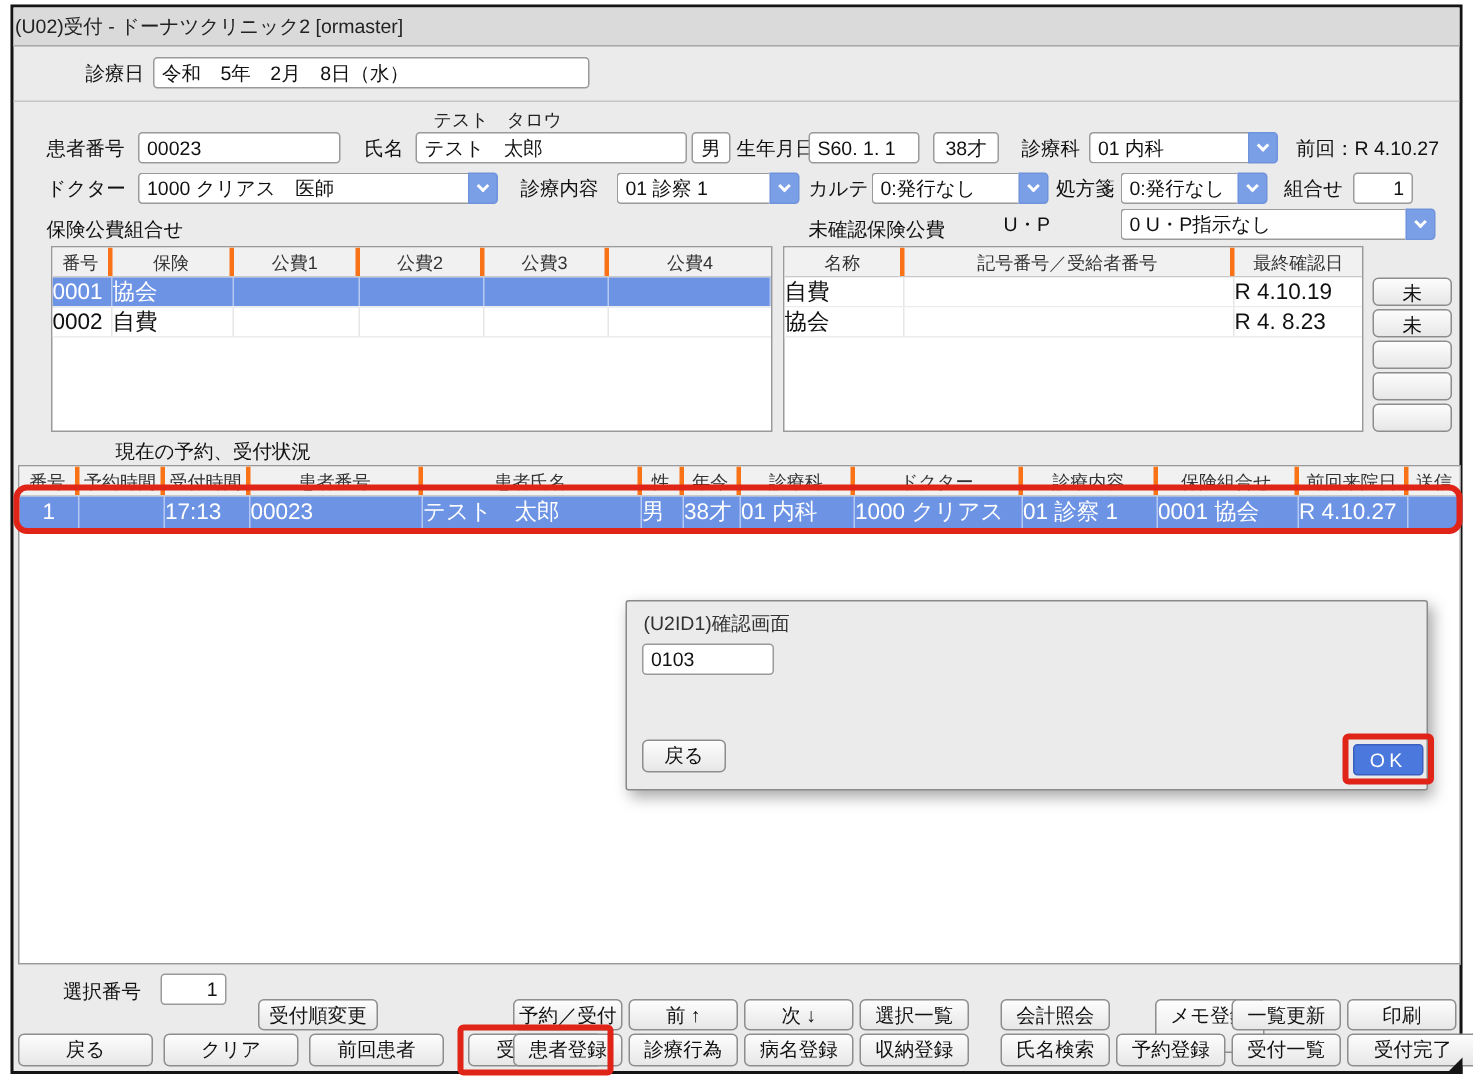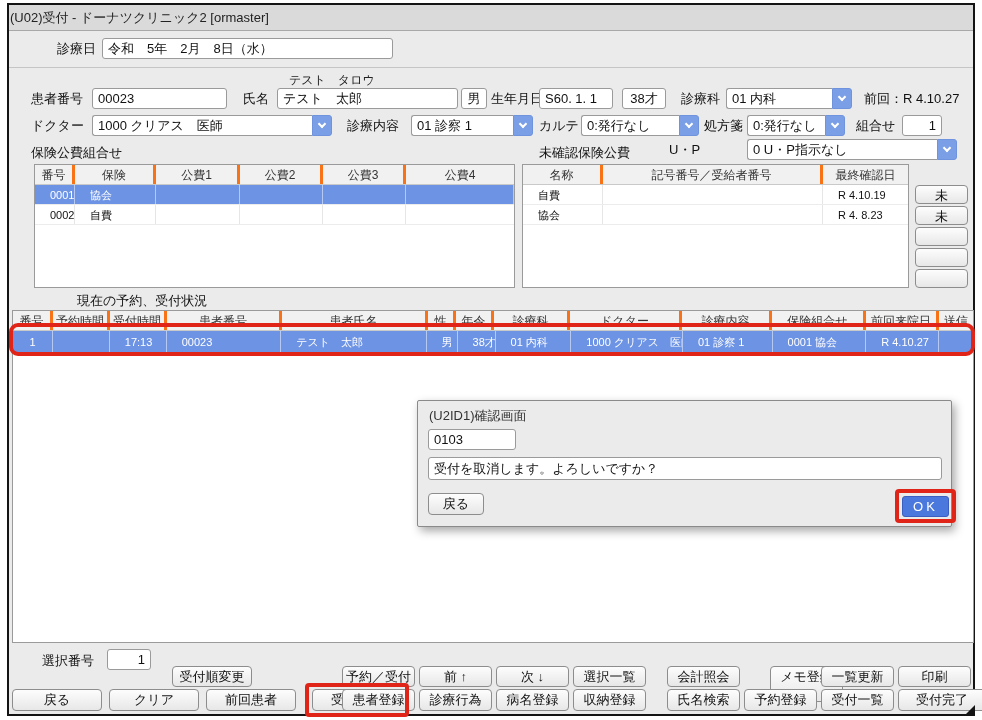--- a/index.html
+++ b/index.html
@@ -14,21 +14,21 @@
   .dd { position:absolute; display:flex; height:21px; }
   .dd .val { flex:1; background:#fff; border:1px solid #9a9a9a; border-right:none; border-radius:3px 0 0 3px; font-size:13px; padding:0 5px; line-height:19px; overflow:hidden; white-space:nowrap; color:#111; }
   .dd .arrow { width:20px; background:#7b9fe6; border:1px solid #6f93dc; border-radius:0 3px 3px 0; display:flex; align-items:center; justify-content:center; }
   .chev { width:6px; height:6px; border-right:2px solid #fff; border-bottom:2px solid #fff; transform:rotate(45deg); margin-top:-3px; }
   .btn { position:absolute; background:linear-gradient(#fdfdfd,#e7e7e7); border:1px solid #8d8d8d; border-radius:4px; font-size:13px; text-align:center; line-height:19px; color:#111; white-space:nowrap; overflow:hidden; cursor:default; }
   .panel { position:absolute; background:#fff; border:1px solid #9a9a9a; overflow:hidden; }
   .thead { display:flex; background:#f1f1f1; border-bottom:1px solid #c9c9c9; height:20px; }
   .thead .cell { font-size:12px; color:#333; text-align:center; line-height:20px; border-right:3px solid #f97316; overflow:hidden; white-space:nowrap; }
   .thead .cell:last-child { border-right:none; }
   .trow { display:flex; height:20px; border-bottom:1px solid #ececec; background:#fff; }
-  .trow .cell { font-size:11px; line-height:20px; padding:0 15px; border-right:1px solid #e6e6e6; overflow:hidden; white-space:nowrap; color:#111; }
+  .trow .cell { font-size:15px; line-height:20px; padding:0 0; border-right:1px solid #e6e6e6; overflow:hidden; white-space:nowrap; color:#111; }
   .trow .cell:last-child { border-right:none; }
   .trow.selected { background:#6d93e4; }
   .trow.selected .cell { color:#fff; border-right:1px solid rgba(255,255,255,.5); }
   .trow.big { height:22px; }
   .trow.big .cell { line-height:22px; }
   .annot { position:absolute; border:4px solid #e02418; border-radius:9px; pointer-events:none; z-index:60; }
   #dialog { position:absolute; left:408px; top:395px; width:535px; height:127px; background:#ebebeb; border:1px solid #8a8a8a; border-radius:2px; box-shadow:3px 4px 10px rgba(0,0,0,.35); z-index:40; }
   .ok-btn { position:absolute; background:#4a78dd; border:1px solid #3a5fc0; border-radius:3px; color:#fff; font-size:13px; text-align:center; line-height:19px; letter-spacing:3px; }
   .grip { position:absolute; right:-2px; bottom:-2px; width:0; height:0; border-left:11px solid transparent; border-bottom:11px solid #141414; }
 </style>
@@ -186,21 +186,20 @@
       <div class="cell" style="width:73px;">R 4.10.27</div>
       <div class="cell" style="width:34px;"></div>
     </div>
   </div>
 
   <div class="annot" style="left:0px; top:318px; width:966px; height:33px;"></div>
 
   <div id="dialog">
     <div class="label" style="left:11px; top:4px; color:#333;">(U2ID1)確認画面</div>
     <div class="input" style="left:10px; top:28px; width:88px;">0103</div>
-    <div class="input" style="left:10px; top:56px; width:514px; height:23px; line-height:21px;">受付を取消します。よろしいですか？</div>
     <div class="btn" style="left:10px; top:92px; width:56px; height:22px; line-height:20px;">戻る</div>
     <div class="ok-btn" style="left:484px; top:95px; width:47px; height:21px;">OK</div>
     <div class="annot" style="left:477px; top:88px; width:61px; height:34px; border-radius:4px;"></div>
   </div>
 
   <div class="label" style="left:33px; top:645px;">選択番号</div>
   <div class="input right" style="left:98px; top:644px; width:44px;">1</div>
   <div class="btn" style="left:163px; top:661px; width:80px; height:21px;">受付順変更</div>
 
   <div class="btn" style="left:3px;   top:684px; width:90px; height:22px; line-height:20px;">戻る</div>

